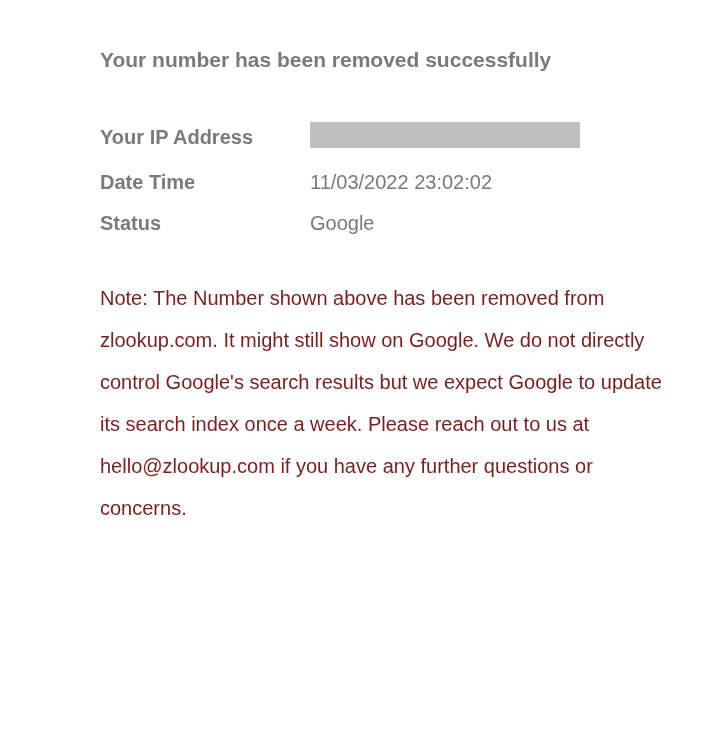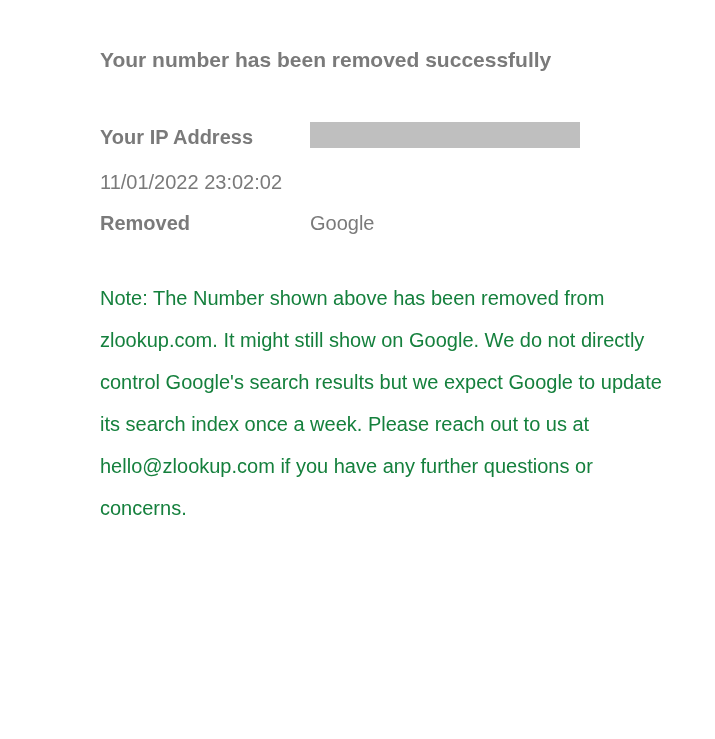--- a/index.html
+++ b/index.html
@@ -38,21 +38,21 @@
     .redacted {
       background: #bfbfbf;
       height: 26px;
       width: 270px;
       display: inline-block;
     }
     .redacted.short {
       width: 255px;
     }
     .note {
-      color: #15803d;
+      color: #7f1d1d;
       font-weight: normal;
       font-size: 20px;
       line-height: 2.1;
       margin-top: 42px;
     }
   </style>
 </head>
 <body>
 
 <div class="container">
@@ -60,24 +60,25 @@
   <div class="heading">Your number has been removed successfully</div>
 
   <div class="info-row">
     <div class="info-label">Your IP Address</div>
     <div class="info-value">
       <span class="redacted"></span>
     </div>
   </div>
 
   <div class="info-row">
-    <div class="info-value">11/01/2022 23:02:02</div>
+    <div class="info-label">Date Time</div>
+    <div class="info-value">11/03/2022 23:02:02</div>
   </div>
 
 
   <div class="info-row">
-    <div class="info-label">Removed</div>
+    <div class="info-label">Status</div>
     <div class="info-value">Google</div>
   </div>
 
   <div class="note">Note: The Number shown above has been removed from zlookup.com. It might still show on Google. We do not directly control Google's search results but we expect Google to update its search index once a week. Please reach out to us at hello@zlookup.com if you have any further questions or concerns.</div>
 
 </div>
 
 </body></html>

